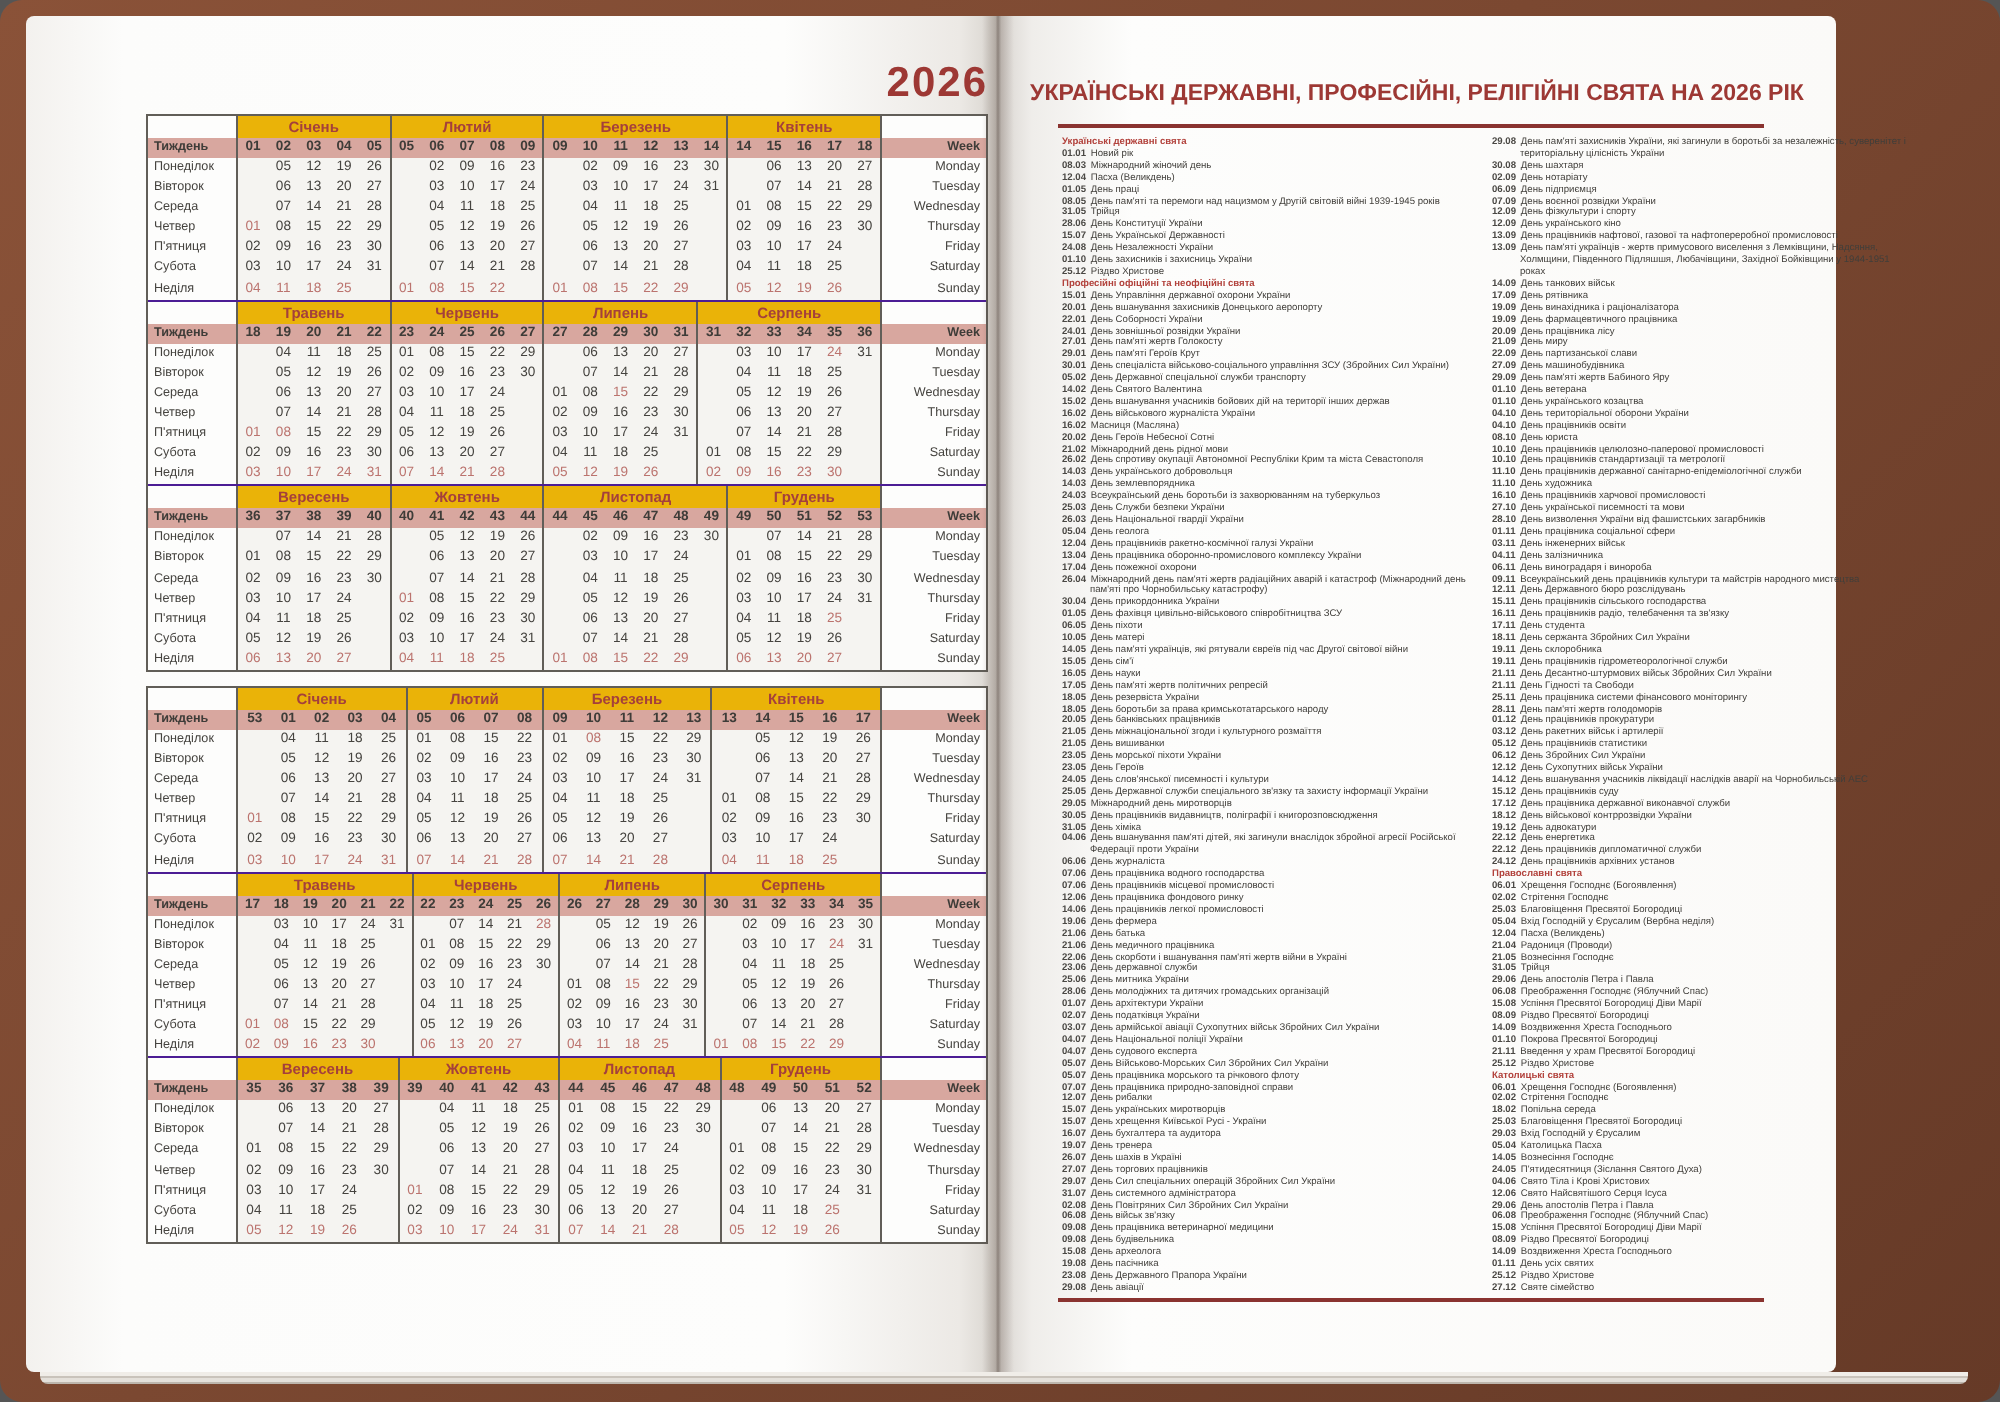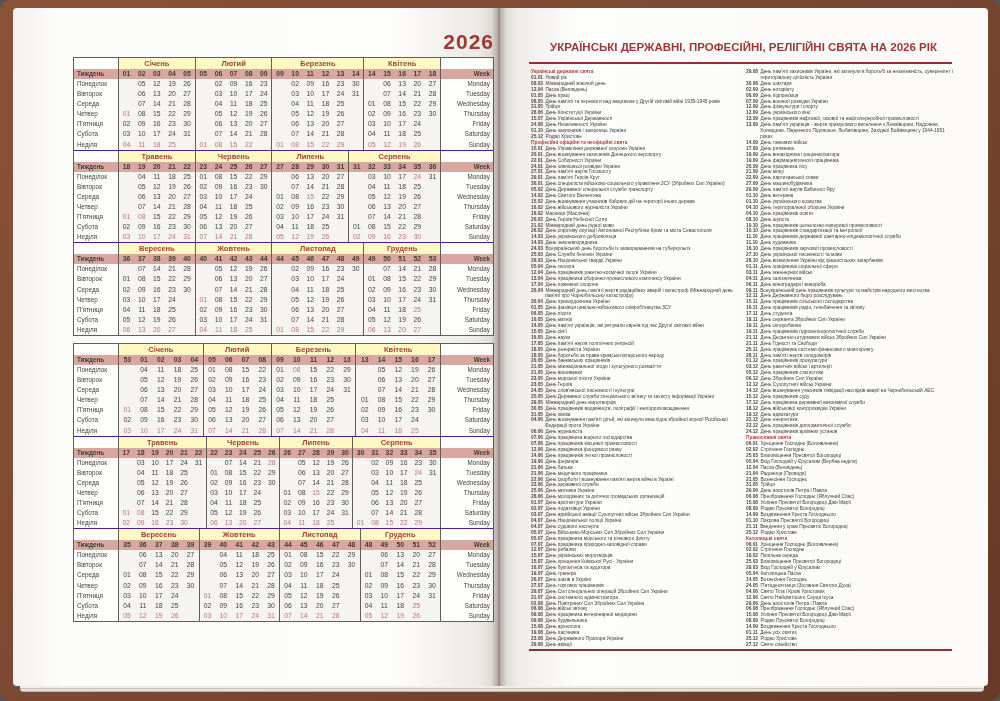--- a/index.html
+++ b/index.html
@@ -2,40 +2,40 @@
 <html><head>
 <meta charset="utf-8">
 <style>
   html,body{margin:0;padding:0;background:#555;}
   .book{position:relative;width:1000px;height:701px;margin:0 auto;overflow:hidden;
         border-radius:11px;background:linear-gradient(135deg,#8a5238 0%,#7b4831 45%,#663a27 100%);
         font-family:"Liberation Sans",sans-serif;}
   .page{position:absolute;top:8px;height:678px;}
   .page-left{left:13px;width:486px;border-radius:4px 0 0 4px;
      background:linear-gradient(to right,#f3f1ee 0%,#fcfcfb 10%,#fdfdfc 78%,#ece9e5 96%,#d7d3cd 100%);}
-  .page-right{left:499px;width:489px;border-radius:0 4px 4px 0;
+  .page-right{left:499px;width:419px;border-radius:0 4px 4px 0;
      background:linear-gradient(to right,#d8d4cf 0%,#efedea 4%,#fdfdfc 16%,#fbfaf8 100%);}
   .spine{position:absolute;top:8px;left:491px;width:16px;height:678px;pointer-events:none;
      background:linear-gradient(to right,rgba(0,0,0,0) 0%,rgba(70,50,40,.25) 42%,rgba(50,32,24,.45) 50%,rgba(70,50,40,.22) 60%,rgba(0,0,0,0) 100%);}
   .stack{position:absolute;left:20px;right:16px;top:686px;height:6px;border-radius:0 0 4px 4px;
      background:repeating-linear-gradient(to bottom,#f0ede8 0 2px,#c9c3bb 2px 3px,#e4e0da 3px 5px,#bdb6ad 5px 6px);}
   
   .cal-wrap{position:absolute;left:60px;top:22px;width:421px;}
   .year-title{text-align:right;font-size:21px;font-weight:bold;color:#9d3834;letter-spacing:1px;
      height:24px;line-height:24px;margin-bottom:3px;}
   .year-table{border:1px solid #615e58;margin-bottom:7px;background:#fdfdfc;}
   .band{display:flex;}
   .band + .band{border-top:1px solid #4c1d95;}
   .lblcol{flex:0 0 auto;display:flex;flex-direction:column;}
   .lblcol.ua{width:44px;border-right:1px solid #615e58;}
   .lblcol.en{width:52px;border-left:1px solid #615e58;}
   .mgroup{flex-basis:0;display:flex;flex-direction:column;background:#f5f4f1;}
   .mgroup + .mgroup{border-left:1px solid #615e58;}
   .mname{height:11px;line-height:11px;text-align:center;font-size:7.5px;font-weight:bold;
-     color:#a4403c;background:#fef9c3;}
+     color:#a4403c;background:#eab308;}
   .lblcol .mname{background:transparent;}
   .wrow{height:10px;background:#d8a79f;display:flex;}
   .wcell{flex:1;text-align:center;font-size:6.8px;line-height:10px;font-weight:bold;color:#3e3c38;}
   .drow{height:10.1px;display:flex;}
   .dcell{flex:1;text-align:center;font-size:6.8px;line-height:10.1px;color:#45433f;}
   .lblcol .wrow{display:block;font-size:6.3px;font-weight:bold;color:#3e3c38;line-height:10px;}
   .lblcol .drow{display:block;font-size:6.3px;color:#45433f;line-height:10.1px;}
   .ua .wrow,.ua .drow{text-align:left;padding-left:3px;}
   .en .wrow,.en .drow{text-align:right;padding-right:3px;}
   .red{color:#bb736e;}

